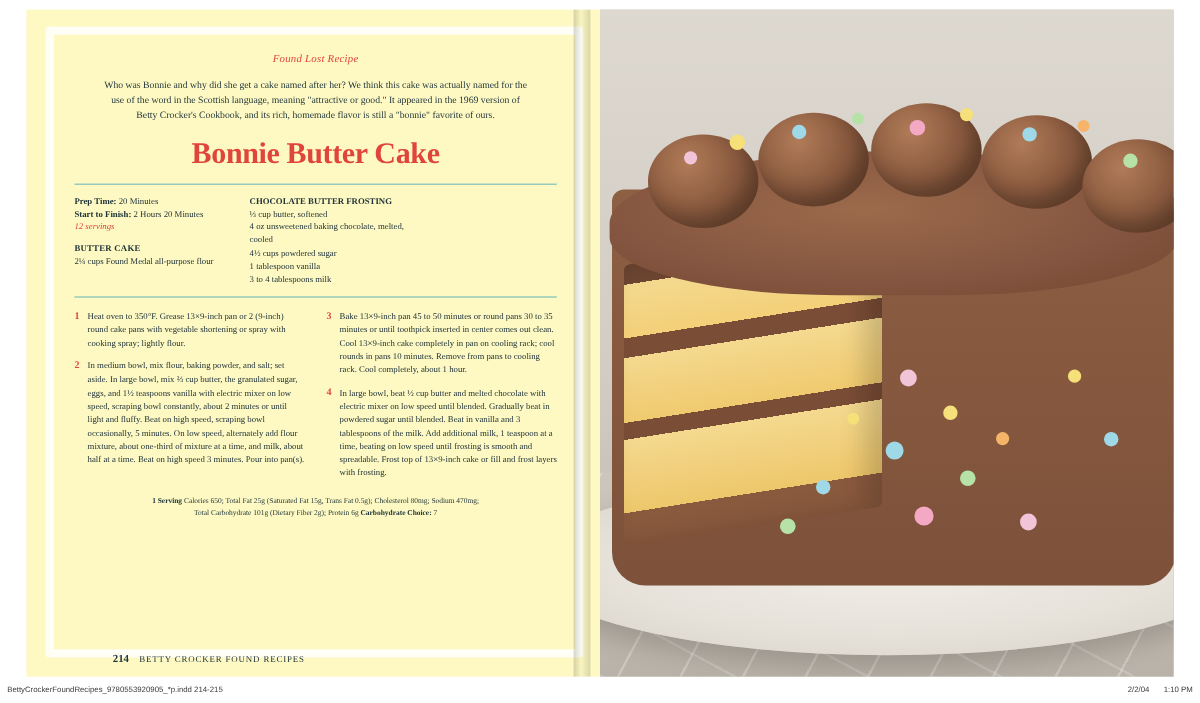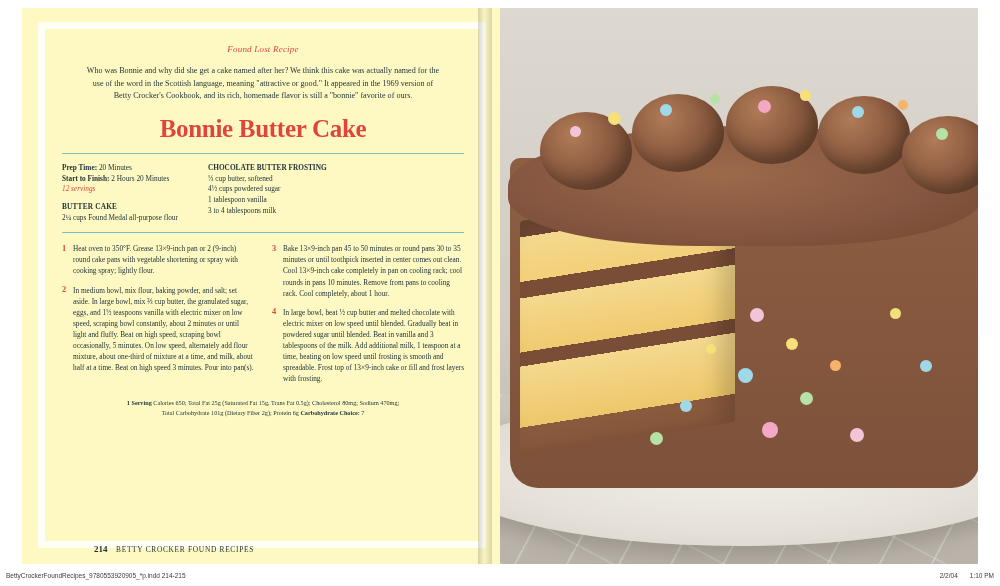--- a/index.html
+++ b/index.html
@@ -312,20 +312,21 @@
             </div>
             <div class="servings">12 servings</div>
             <div class="sub-hd">BUTTER CAKE</div>
             <div>2¼ cups Found Medal all-purpose flour</div>
           </div>
 
 
           <div class="ing-col">
             <div class="hd" style="text-transform:uppercase;">CHOCOLATE BUTTER FROSTING</div>
             <div>⅓ cup butter, softened</div>
+            <div>4 oz unsweetened baking chocolate, melted, cooled</div>
             <div>4½ cups powdered sugar</div>
             <div>1 tablespoon vanilla</div>
             <div>3 to 4 tablespoons milk</div>
           </div>
 
         </div>
 
         <div class="rule2"></div>
 
         <div class="steps">

